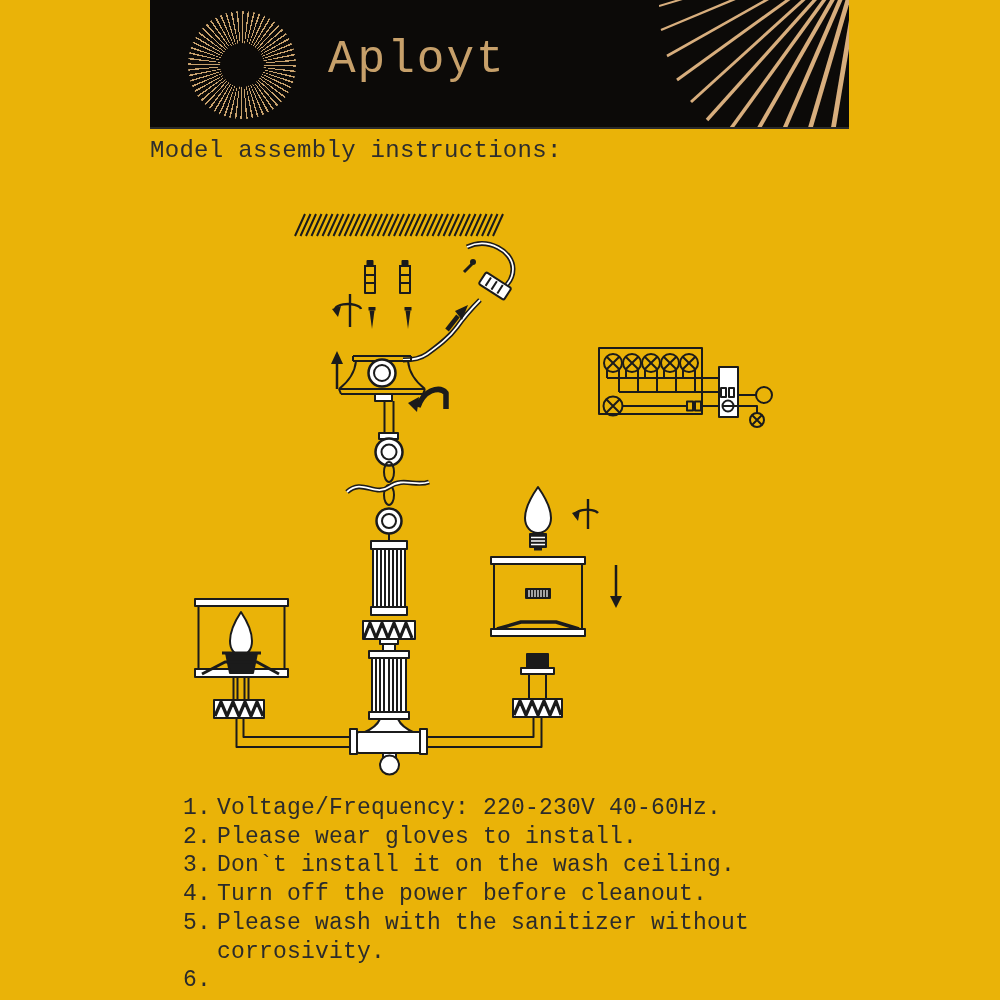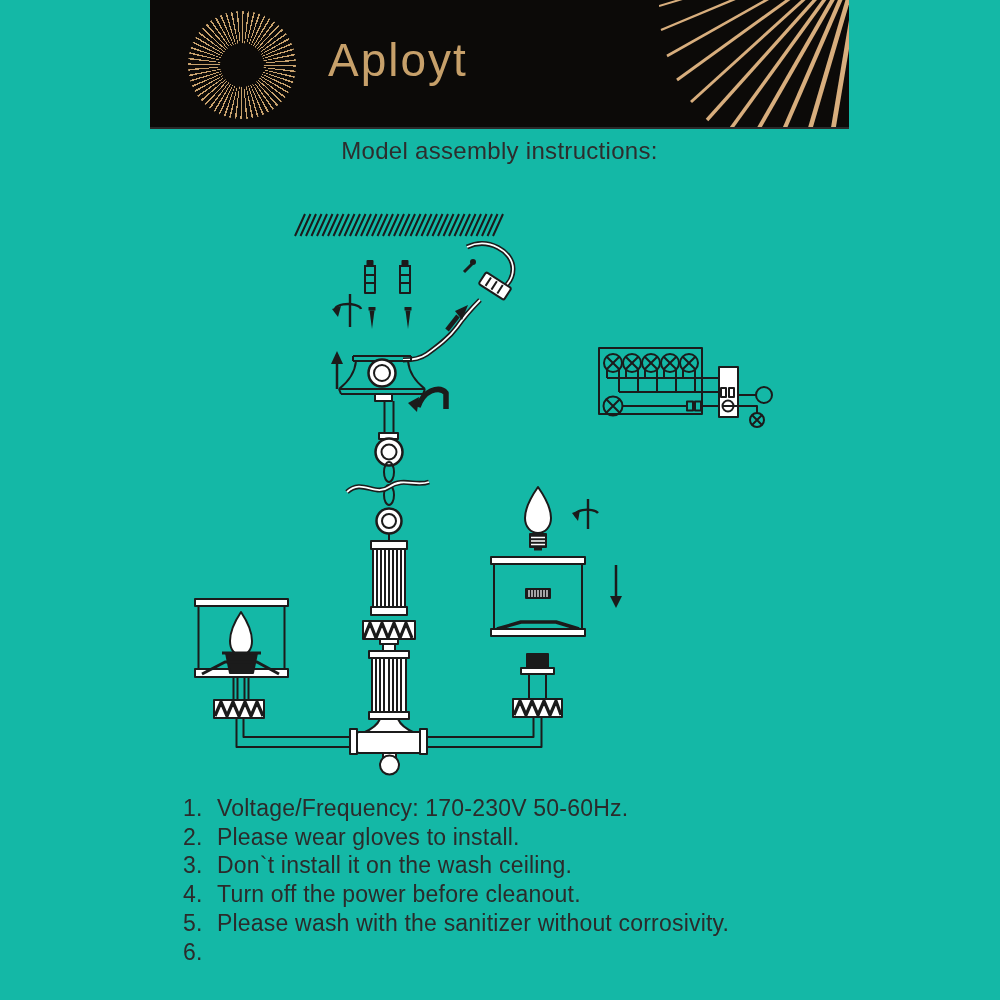--- a/index.html
+++ b/index.html
@@ -1,31 +1,31 @@
 <!DOCTYPE html>
 <html><head>
 <meta charset="utf-8">
 <style>
   html,body{margin:0;padding:0;background:#ffffff;}
-  .page{position:relative;width:1000px;height:1000px;background:#14b8a6;
-        font-family:Liberation Sans, sans-serif;overflow:hidden;}
+  .page{position:relative;width:1000px;height:1000px;background:#eab308;
+        font-family:Liberation Mono, monospace;overflow:hidden;}
 
   
   .banner{position:absolute;left:150px;top:0;width:699px;height:127px;
           background:#0c0a08;overflow:hidden;border-bottom:2px solid #2a2a2a;}
   .burst{position:absolute;left:38px;top:11px;width:108px;height:108px;border-radius:50%;
          background:repeating-conic-gradient(#c9a26d 0deg 1.7deg,#0c0a08 1.7deg 6deg);}
   .burst-core{position:absolute;left:50%;top:50%;width:44px;height:44px;
               transform:translate(-50%,-50%);background:#0c0a08;border-radius:50%;}
   .brand{position:absolute;left:178px;top:30px;font-size:46px;line-height:60px;
          color:#c7a06a;letter-spacing:2px;font-weight:400;}
   .rays{position:absolute;right:0;top:0;}
 
   
-  .title-wrap{position:absolute;left:150px;top:136px;width:699px;text-align:center;color:#2d2d2d;}
+  .title-wrap{position:absolute;left:150px;top:136px;width:699px;text-align:left;color:#2d2d2d;}
   .title-line{font-size:24px;line-height:29px;letter-spacing:.3px;font-weight:500;}
 
   
   .diagram{position:absolute;left:150px;top:200px;}
 
   
   .instructions{position:absolute;left:150px;top:794px;width:720px;color:#2b2b2b;}
   .inst-row{display:flex;padding-left:33px;font-size:23px;line-height:28.7px;letter-spacing:.2px;}
   .inst-num{width:34px;flex:none;}
 </style>
@@ -278,21 +278,21 @@
           <circle cx="757" cy="420" r="7"></circle>
           <path d="M752,415 L762,425 M752,425 L762,415"></path>
         </g>
       </g>
     </g>
   </svg>
 
   <div class="instructions">
     <div class="inst-row">
       <span class="inst-num">1.</span>
-      <span>Voltage/Frequency: 170-230V 50-60Hz.</span>
+      <span>Voltage/Frequency: 220-230V 40-60Hz.</span>
     </div>
     <div class="inst-row">
       <span class="inst-num">2.</span>
       <span>Please wear gloves to install.</span>
     </div>
     <div class="inst-row">
       <span class="inst-num">3.</span>
       <span>Don`t install it on the wash ceiling.</span>
     </div>
     <div class="inst-row">

